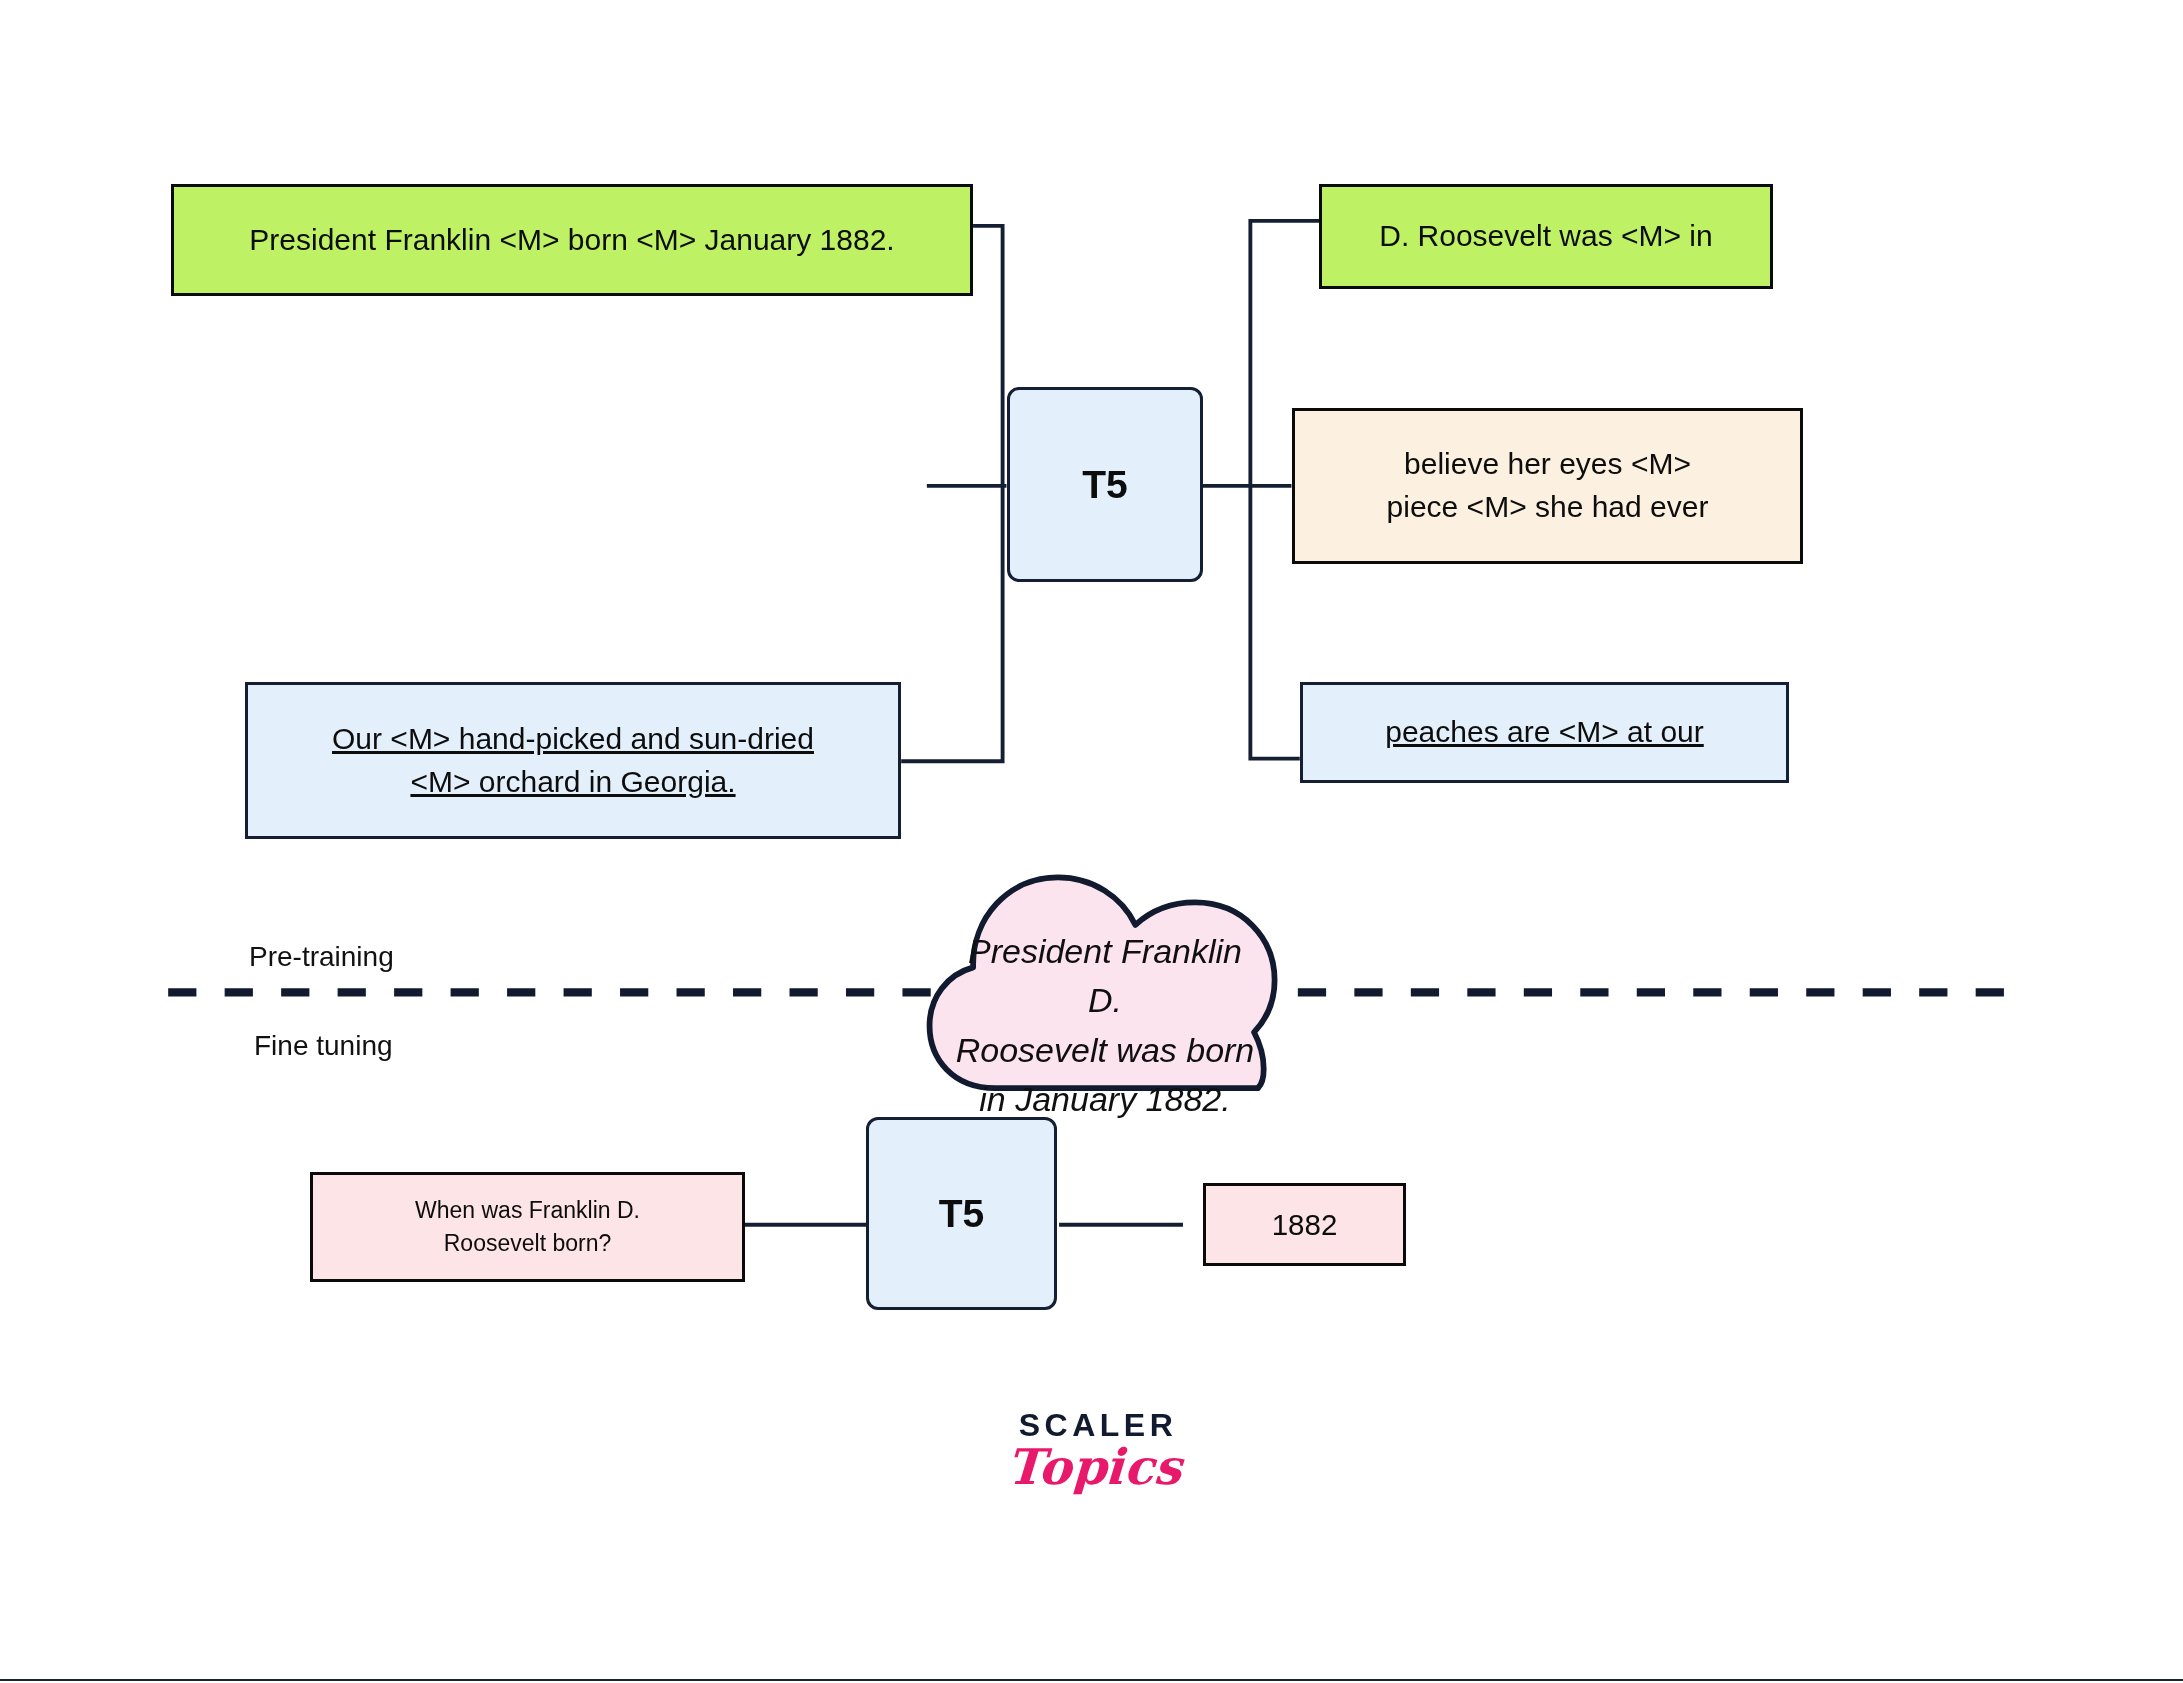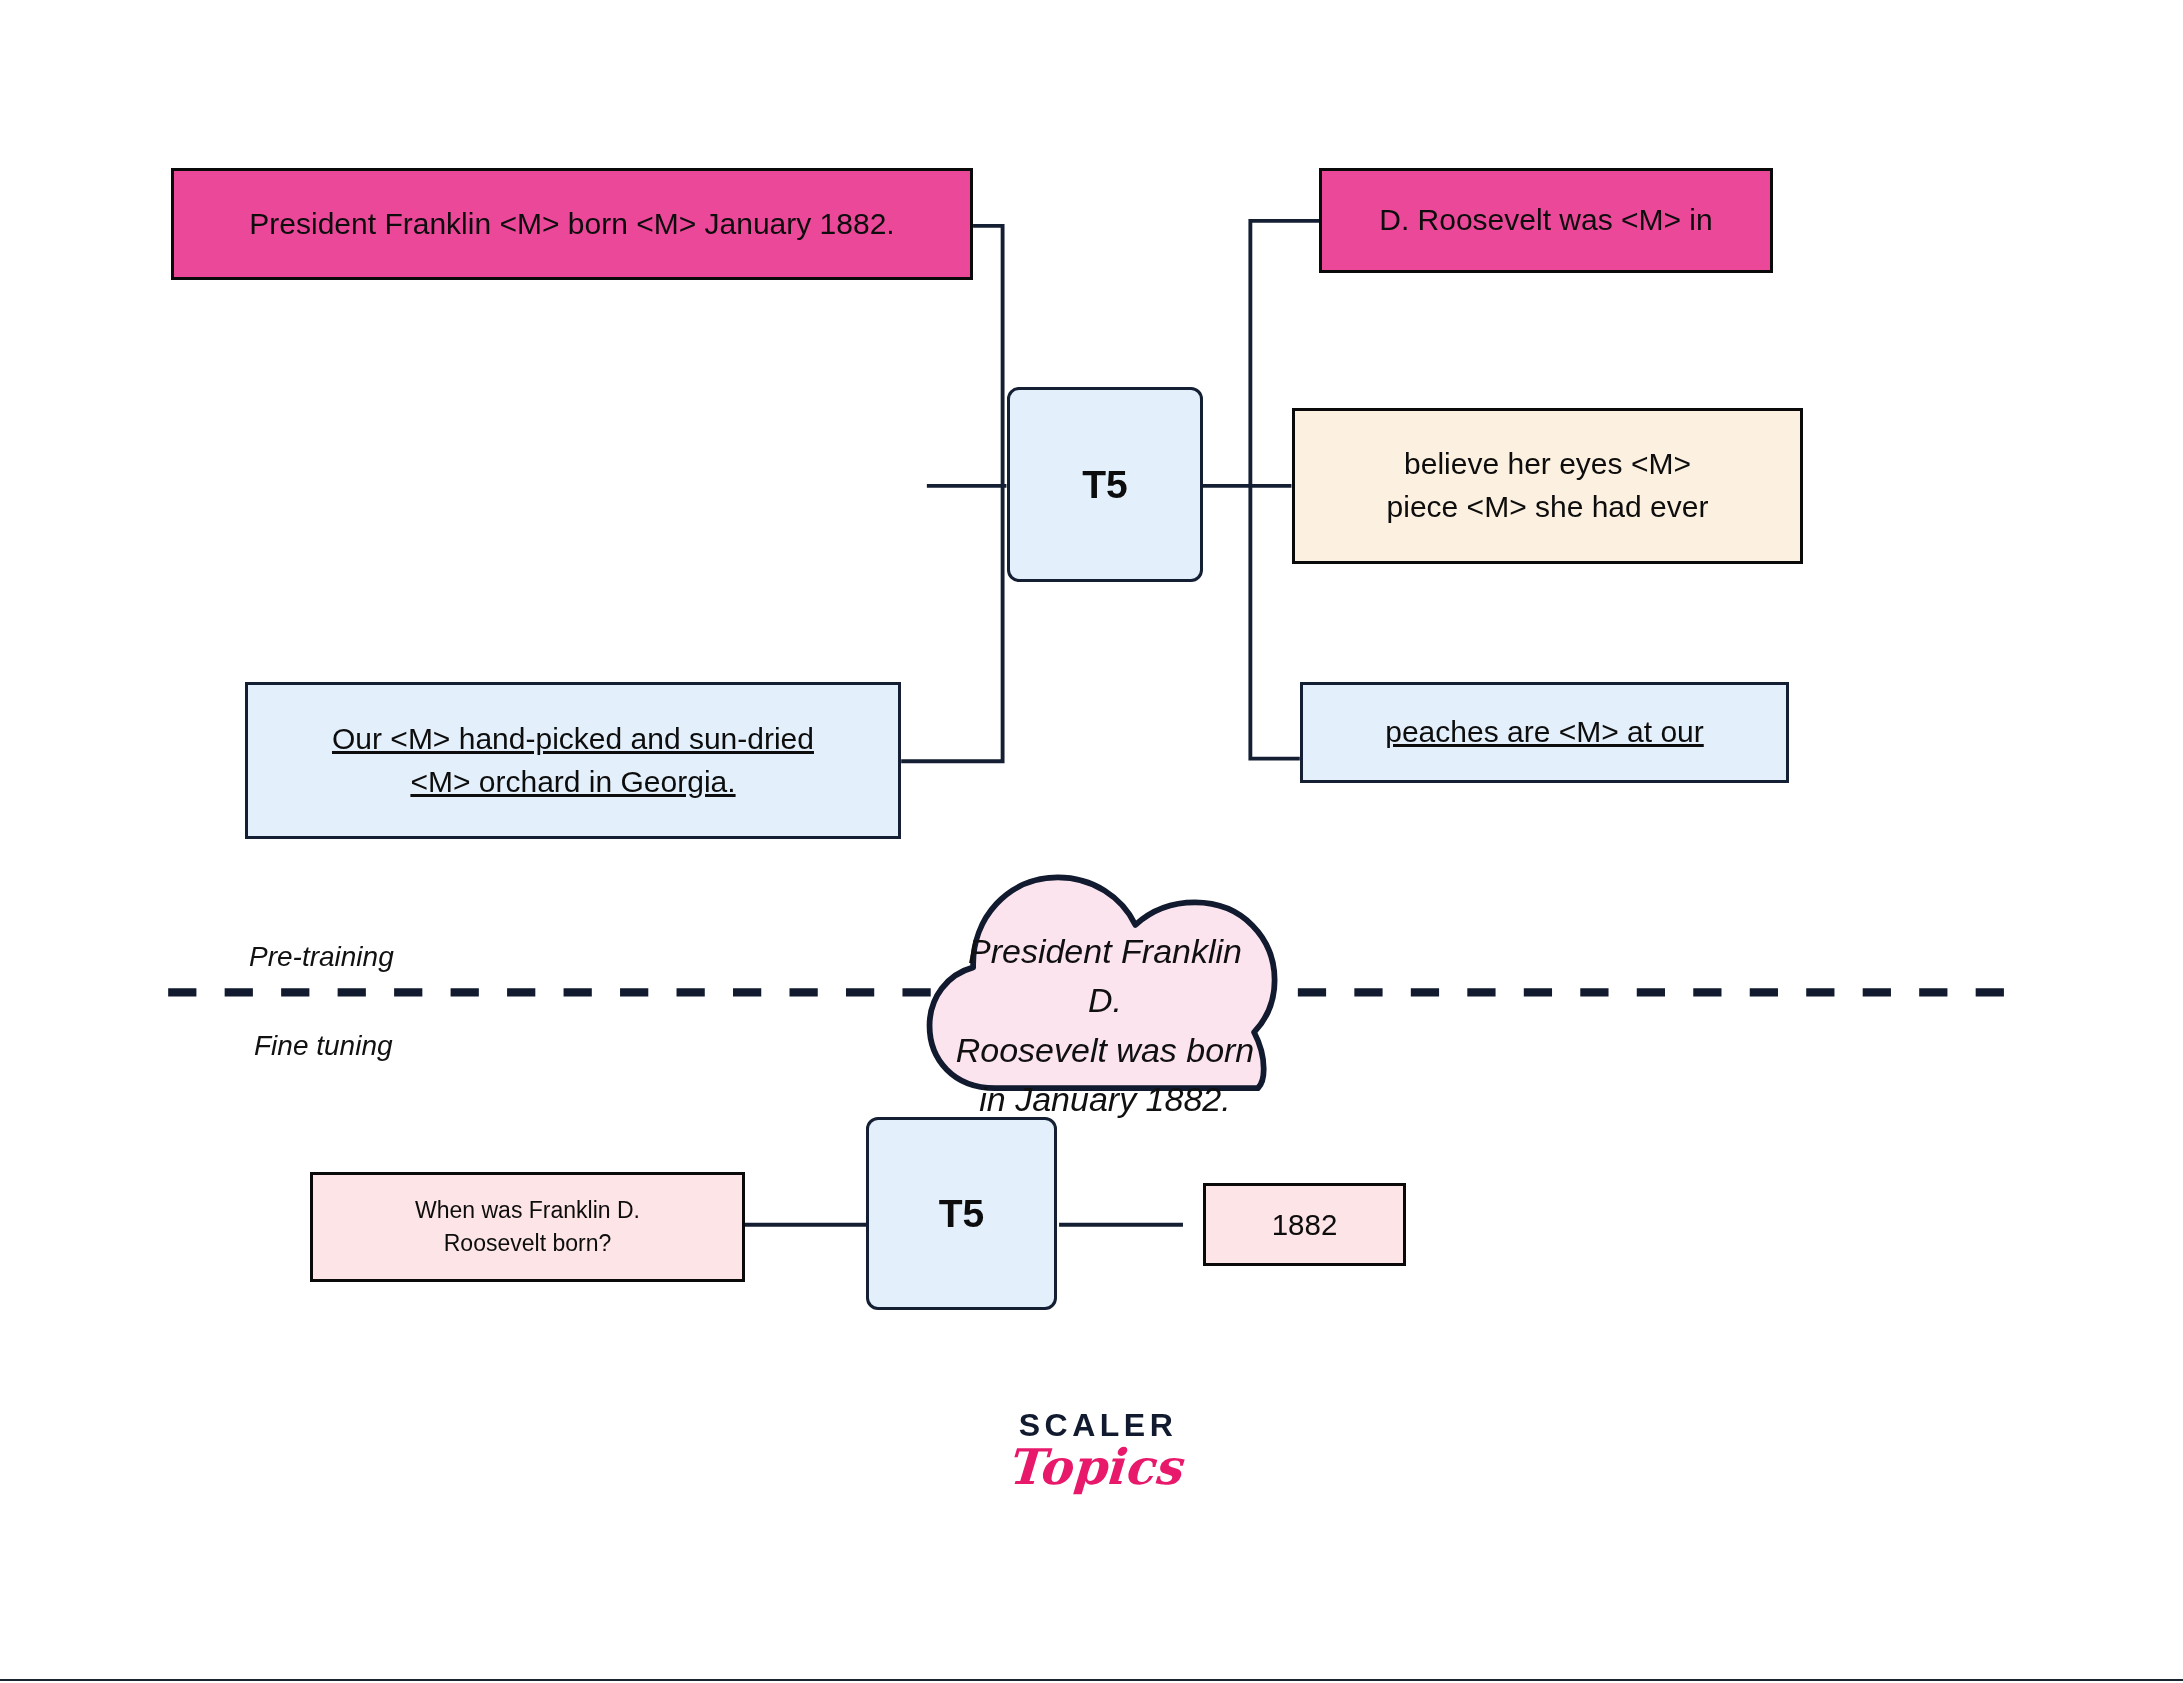--- a/index.html
+++ b/index.html
@@ -38,21 +38,21 @@
     z-index: 3;
   }
   .node .txt {
     display: block;
     width: 100%;
     padding: 0 9px;
     white-space: pre-line;
   }
 
   
-  .v-green  { background: #ec4899; border: 3.2px solid #0a0a0a; }
+  .v-green  { background: #bef264; border: 3.2px solid #0a0a0a; margin-top: 16px; }
   .v-cream  { background: #fcf1e0; border: 3.2px solid #0a0a0a; }
   .v-blue   { background: #e3f0fb; border: 3.2px solid #141f33; text-decoration: underline; }
   .v-pink   { background: #fce4e7; border: 3.2px solid #0a0a0a; }
   .v-model  { background: #e3f0fb; border: 3.9px solid #141f33; font-weight: bold; }
 
   .fs-lg { font-size: 30px; }
   .fs-md { font-size: 23px; }
   .fs-model { font-size: 39px; border-radius: 12px; }
   .fs-ans { font-size: 29.5px; margin-left: 20px; }
 
@@ -75,21 +75,20 @@
     font-style: italic;
     font-size: 34px;
     line-height: 1.45;
     color: #101010;
     white-space: pre-line;
   }
 
   
   .phase-label {
     position: absolute;
-    font-style: italic;
     font-size: 28px;
     color: #111111;
     z-index: 3;
     white-space: nowrap;
   }
   #label-pretraining { left: 249px; top: 941px; }
   #label-finetuning  { left: 254px; top: 1030px; }
 
   
   #logo {

